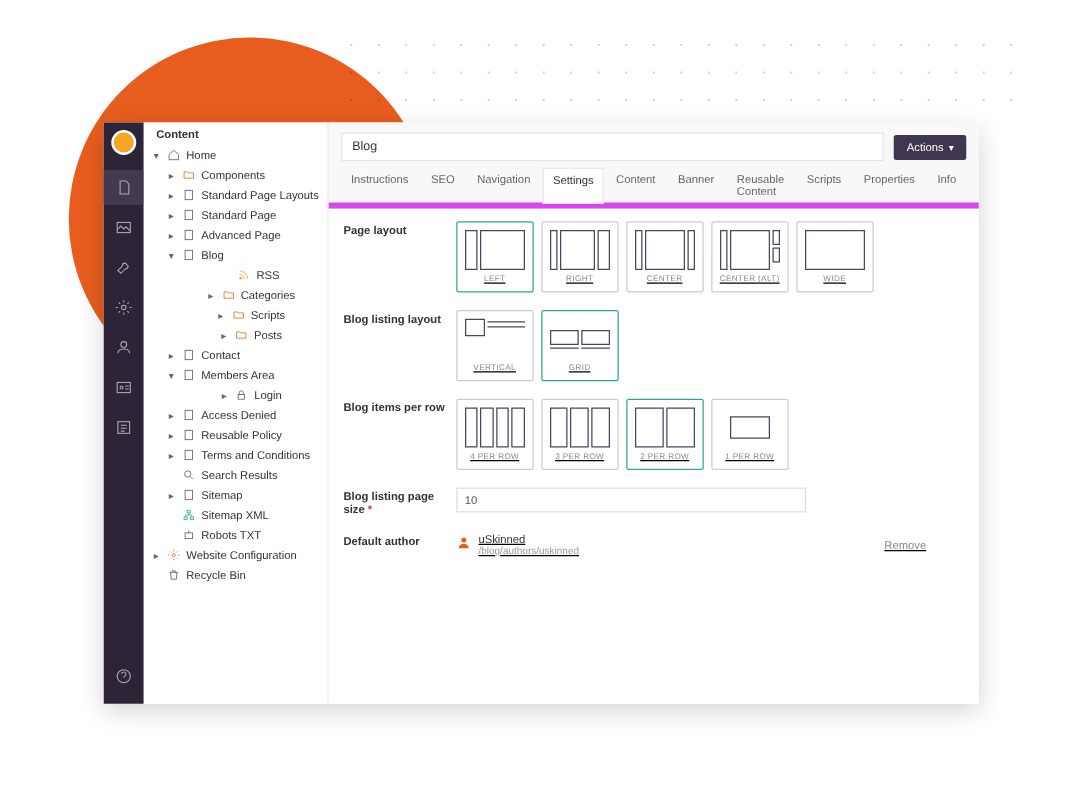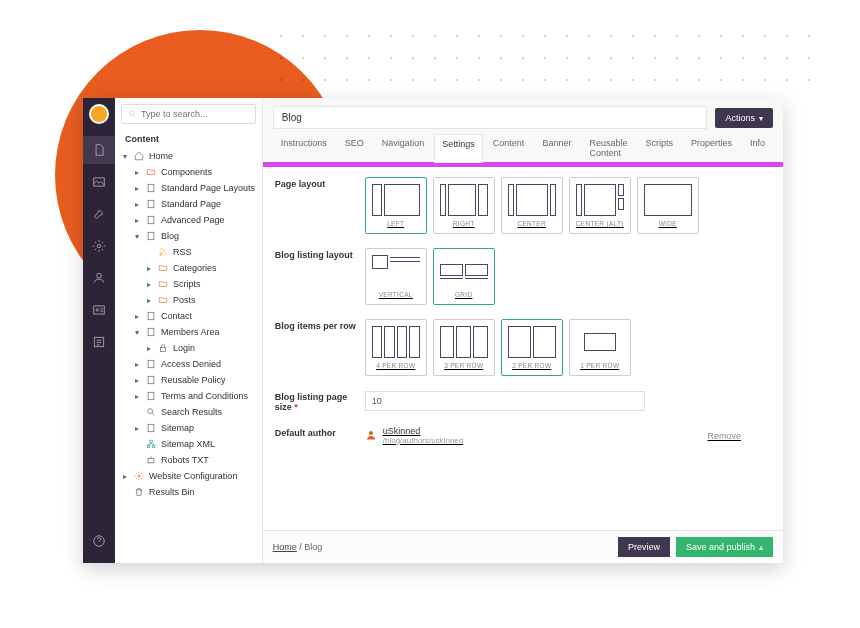--- a/index.html
+++ b/index.html
@@ -25,21 +25,21 @@
 .searchbar input { border: none; outline: none; font-size: 9px; color: #999; width: 100%; background: transparent; }
 
 .section-label { font-weight: 600; font-size: 9px; padding: 4px 10px; color: #333; }
 .tree { padding: 0 6px 6px 6px; overflow-y: auto; flex: 1; }
 .tree-item { display: flex; align-items: center; gap: 4px; padding: 2px 0; white-space: nowrap; cursor: pointer; }
 .tree-item .caret { width: 8px; font-size: 8px; color: #666; text-align: center; }
 .tree-item .icn { width: 12px; height: 12px; display: flex; align-items: center; justify-content: center; }
 .tree-item svg { width: 10px; height: 10px; stroke: #555; fill: none; stroke-width: 1.5; }
 .tree .lv1 { padding-left: 0; }
 .tree .lv2 { padding-left: 12px; }
-.tree .lv3 { padding-left: 24px; }
+.tree .lv3 { padding-left: 24px; justify-content: center; }
 .folder-orange svg { stroke: #e85d1f; }
 .rss svg { stroke: #f5a623; fill: #f5a623; }
 .gear-orange svg { stroke: #e85d1f; }
 .sitemap-color svg { stroke: #2fa599; }
 
 .main { flex: 1; display: flex; flex-direction: column; background: #f8f8f8; }
 .topbar { padding: 8px 10px 0 10px; display: flex; gap: 8px; align-items: center; }
 .title-input { flex: 1; background: #fff; border: 1px solid #e5e5e5; padding: 5px 8px; font-size: 10px; color: #333; }
 .actions-btn { background: #3f3750; color: #fff; font-size: 9px; padding: 5px 10px; border: none; border-radius: 2px; display: flex; align-items: flex-end; gap: 4px; }
 .actions-btn::after { content: "▾"; font-size: 8px; }
@@ -132,27 +132,20 @@
       </div>
     <div class="rail-item bottom">
         <svg class="rail-icon" viewBox="0 0 24 24">
           <circle cx="12" cy="12" r="9"></circle>
           <path d="M9 9a3 3 0 1 1 4 3c-1 .5-1 1-1 2M12 18h0"></path>
         </svg>
       </div>
   </div>
 
   <div class="sidebar">
-    <div class="searchbar">
-      <svg viewBox="0 0 24 24">
-          <circle cx="10" cy="10" r="6"></circle>
-          <path d="M15 15l5 5"></path>
-        </svg>
-      <input placeholder="Type to search..." style="">
-    </div>
     <div class="section-label">Content</div>
     <div class="tree">
       <div class="tree-item lv1">
           <span class="caret">▾</span>
           <span class="icn">
             <svg viewBox="0 0 24 24">
               <path d="M3 11l9-8 9 8v10H3z"></path>
             </svg>
           </span>
           <span>Home</span>
@@ -345,21 +338,21 @@
           </span>
           <span>Website Configuration</span>
         </div>
       <div class="tree-item lv1">
           <span class="caret"></span>
           <span class="icn">
             <svg viewBox="0 0 24 24">
               <path d="M4 7h16M9 7V4h6v3M6 7l1 13h10l1-13"></path>
             </svg>
           </span>
-          <span>Results Bin</span>
+          <span>Recycle Bin</span>
         </div>
     </div>
   </div>
 
   <div class="main">
     <div class="topbar">
       <input class="title-input" value="Blog" style="">
       <button class="actions-btn">
           <span>Actions</span>
         </button>
@@ -511,25 +504,15 @@
           <div class="author-meta">
             <span class="author-name">uSkinned</span>
             <span class="author-path">/blog/authors/uskinned</span>
           </div>
           <span class="remove-link">Remove</span>
         </div>
       </div>
 
     </div>
 
-    <div class="footer">
-      <div class="breadcrumb">
-        <span class="bc-home">Home</span> / <span>Blog</span>
-      </div>
-      <div class="spacer"></div>
-      <button class="btn-preview">Preview</button>
-      <button class="btn-save">
-          <span>Save and publish</span>
-        </button>
-    </div>
   </div>
 
 </div>
 
 </body></html>

